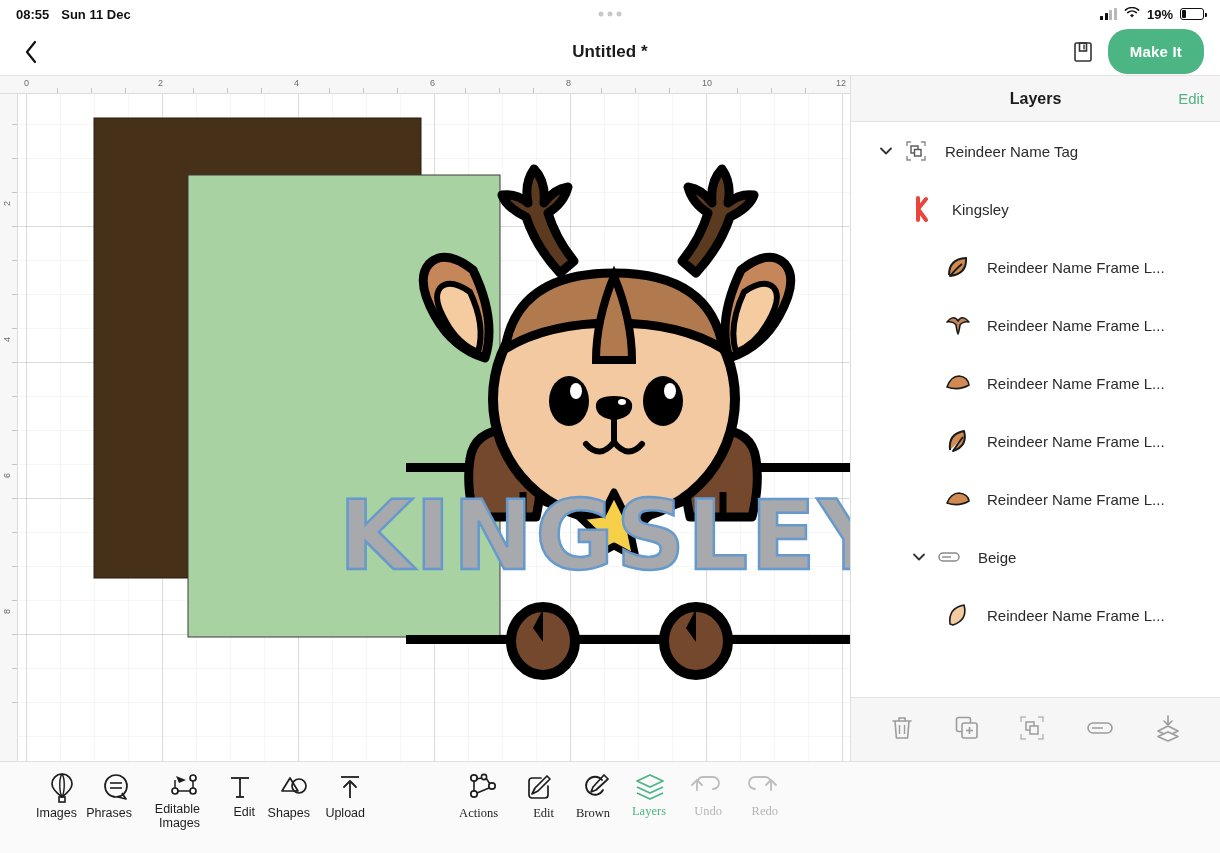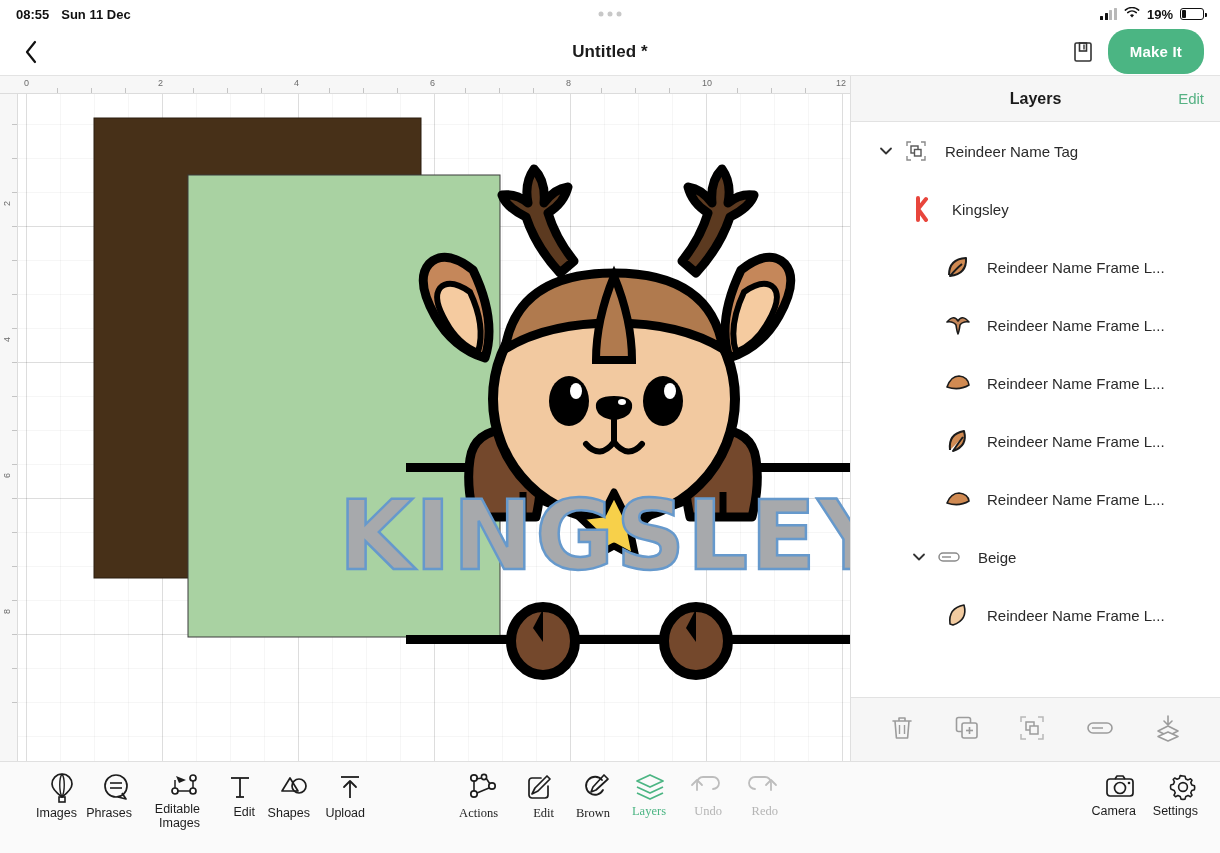--- a/index.html
+++ b/index.html
@@ -604,31 +604,13 @@
     </div>
     <div class="navitem disabled">
       <svg width="32" height="30" viewBox="0 0 32 30">
           <path d="M25 18V11a6 6 0 0 0-6-6H9a6 6 0 0 0 0 12" stroke="#bdbdbd" stroke-width="1.8" fill="none" stroke-linecap="round"></path>
           <path d="M30 13l-5-5-5 5" stroke="#bdbdbd" stroke-width="1.8" fill="none" stroke-linecap="round" stroke-linejoin="round"></path>
         </svg>
       <span class="nlabel">Redo</span>
     </div>
   </div>
 
-  <div class="navgroup right">
-    <div class="navitem">
-      <svg width="32" height="30" viewBox="0 0 32 30">
-          <rect x="3" y="7" width="26" height="17" rx="3" stroke="#1d1d1d" stroke-width="1.7" fill="none"></rect>
-          <path d="M11 7l2-3h6l2 3" stroke="#1d1d1d" stroke-width="1.7" fill="none" stroke-linejoin="round"></path>
-          <circle cx="16" cy="16" r="5.5" stroke="#1d1d1d" stroke-width="1.7" fill="none"></circle>
-          <circle cx="25" cy="11" r="1.3" fill="#1d1d1d"></circle>
-        </svg>
-      <span class="nlabel">Camera</span>
-    </div>
-    <div class="navitem">
-      <svg width="30" height="30" viewBox="0 0 30 30">
-          <path d="M15 4l2 .3.8 2.6 2.3 1 2.4-1.2 1.5 1.5-1.2 2.4 1 2.3 2.6.8.3 2-.3 2-2.6.8-1 2.3 1.2 2.4-1.5 1.5-2.4-1.2-2.3 1-.8 2.6-2 .3-2-.3-.8-2.6-2.3-1-2.4 1.2-1.5-1.5 1.2-2.4-1-2.3L2.8 17l-.3-2 .3-2 2.6-.8 1-2.3-1.2-2.4 1.5-1.5 2.4 1.2 2.3-1 .8-2.6z" stroke="#1d1d1d" stroke-width="1.6" fill="none" stroke-linejoin="round"></path>
-          <circle cx="15" cy="15" r="4.4" stroke="#1d1d1d" stroke-width="1.6" fill="none"></circle>
-        </svg>
-      <span class="nlabel">Settings</span>
-    </div>
-  </div>
 </div>
 
 </body></html>

